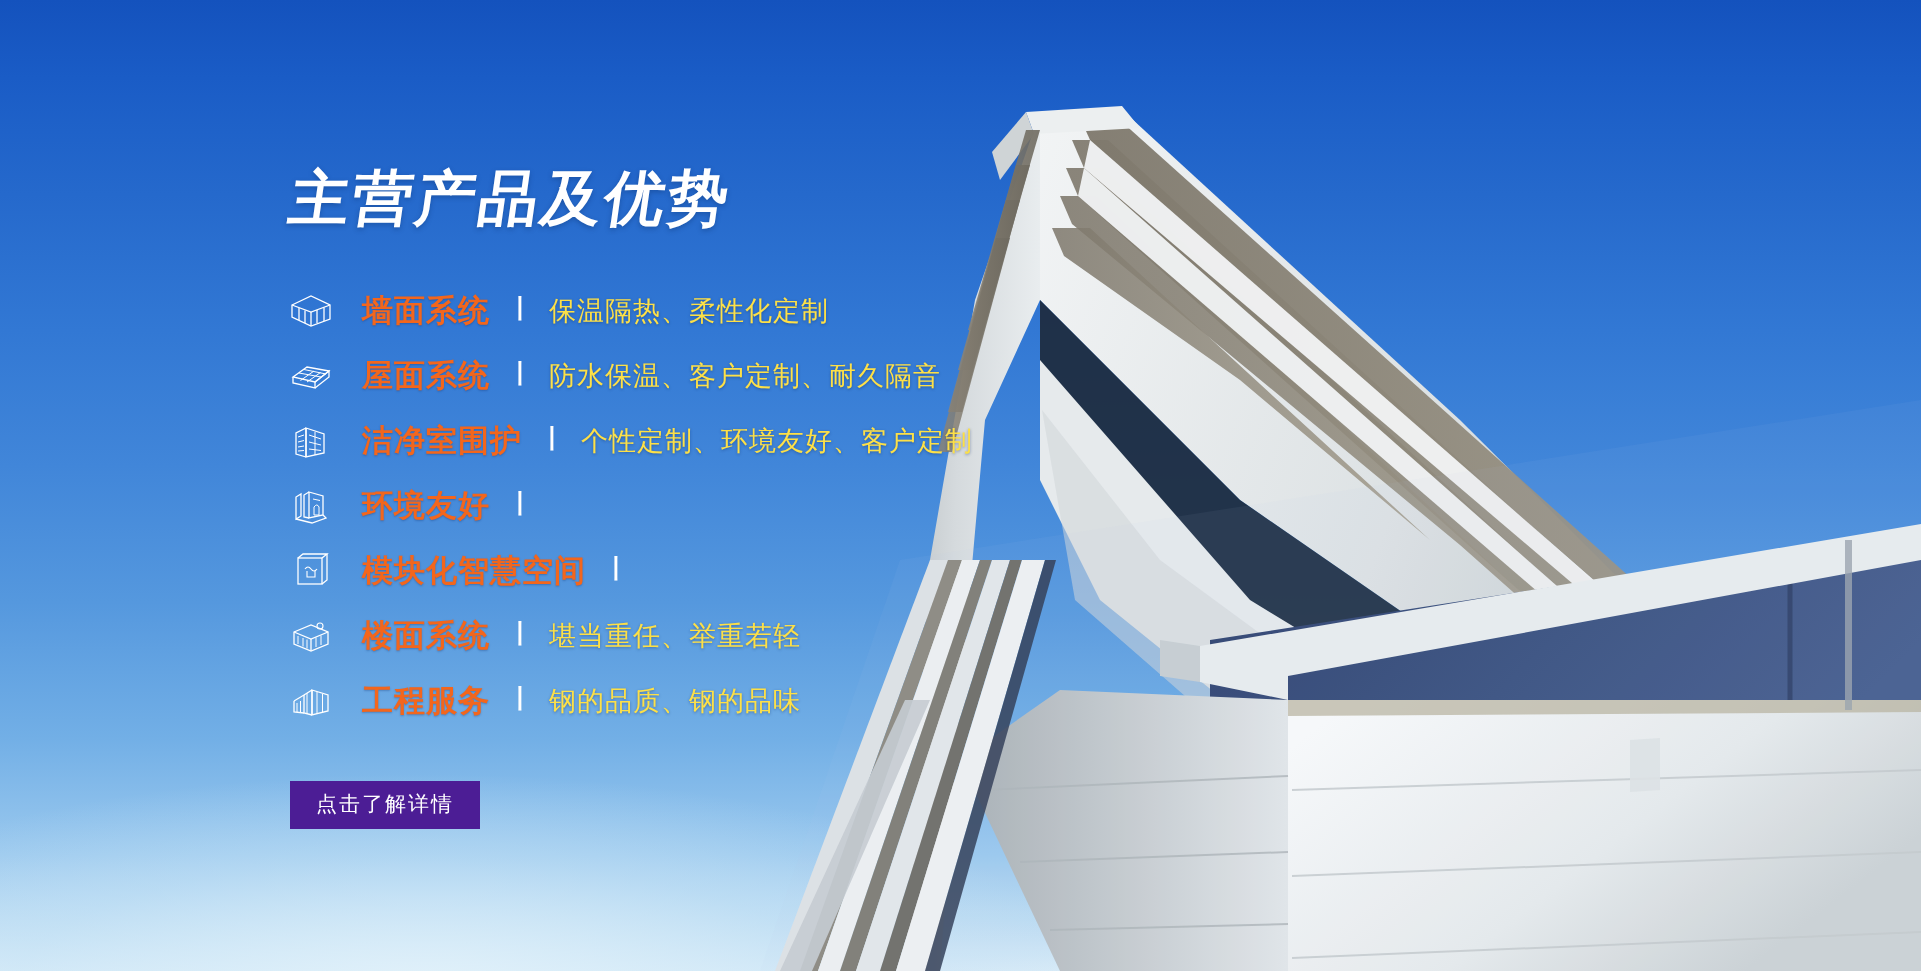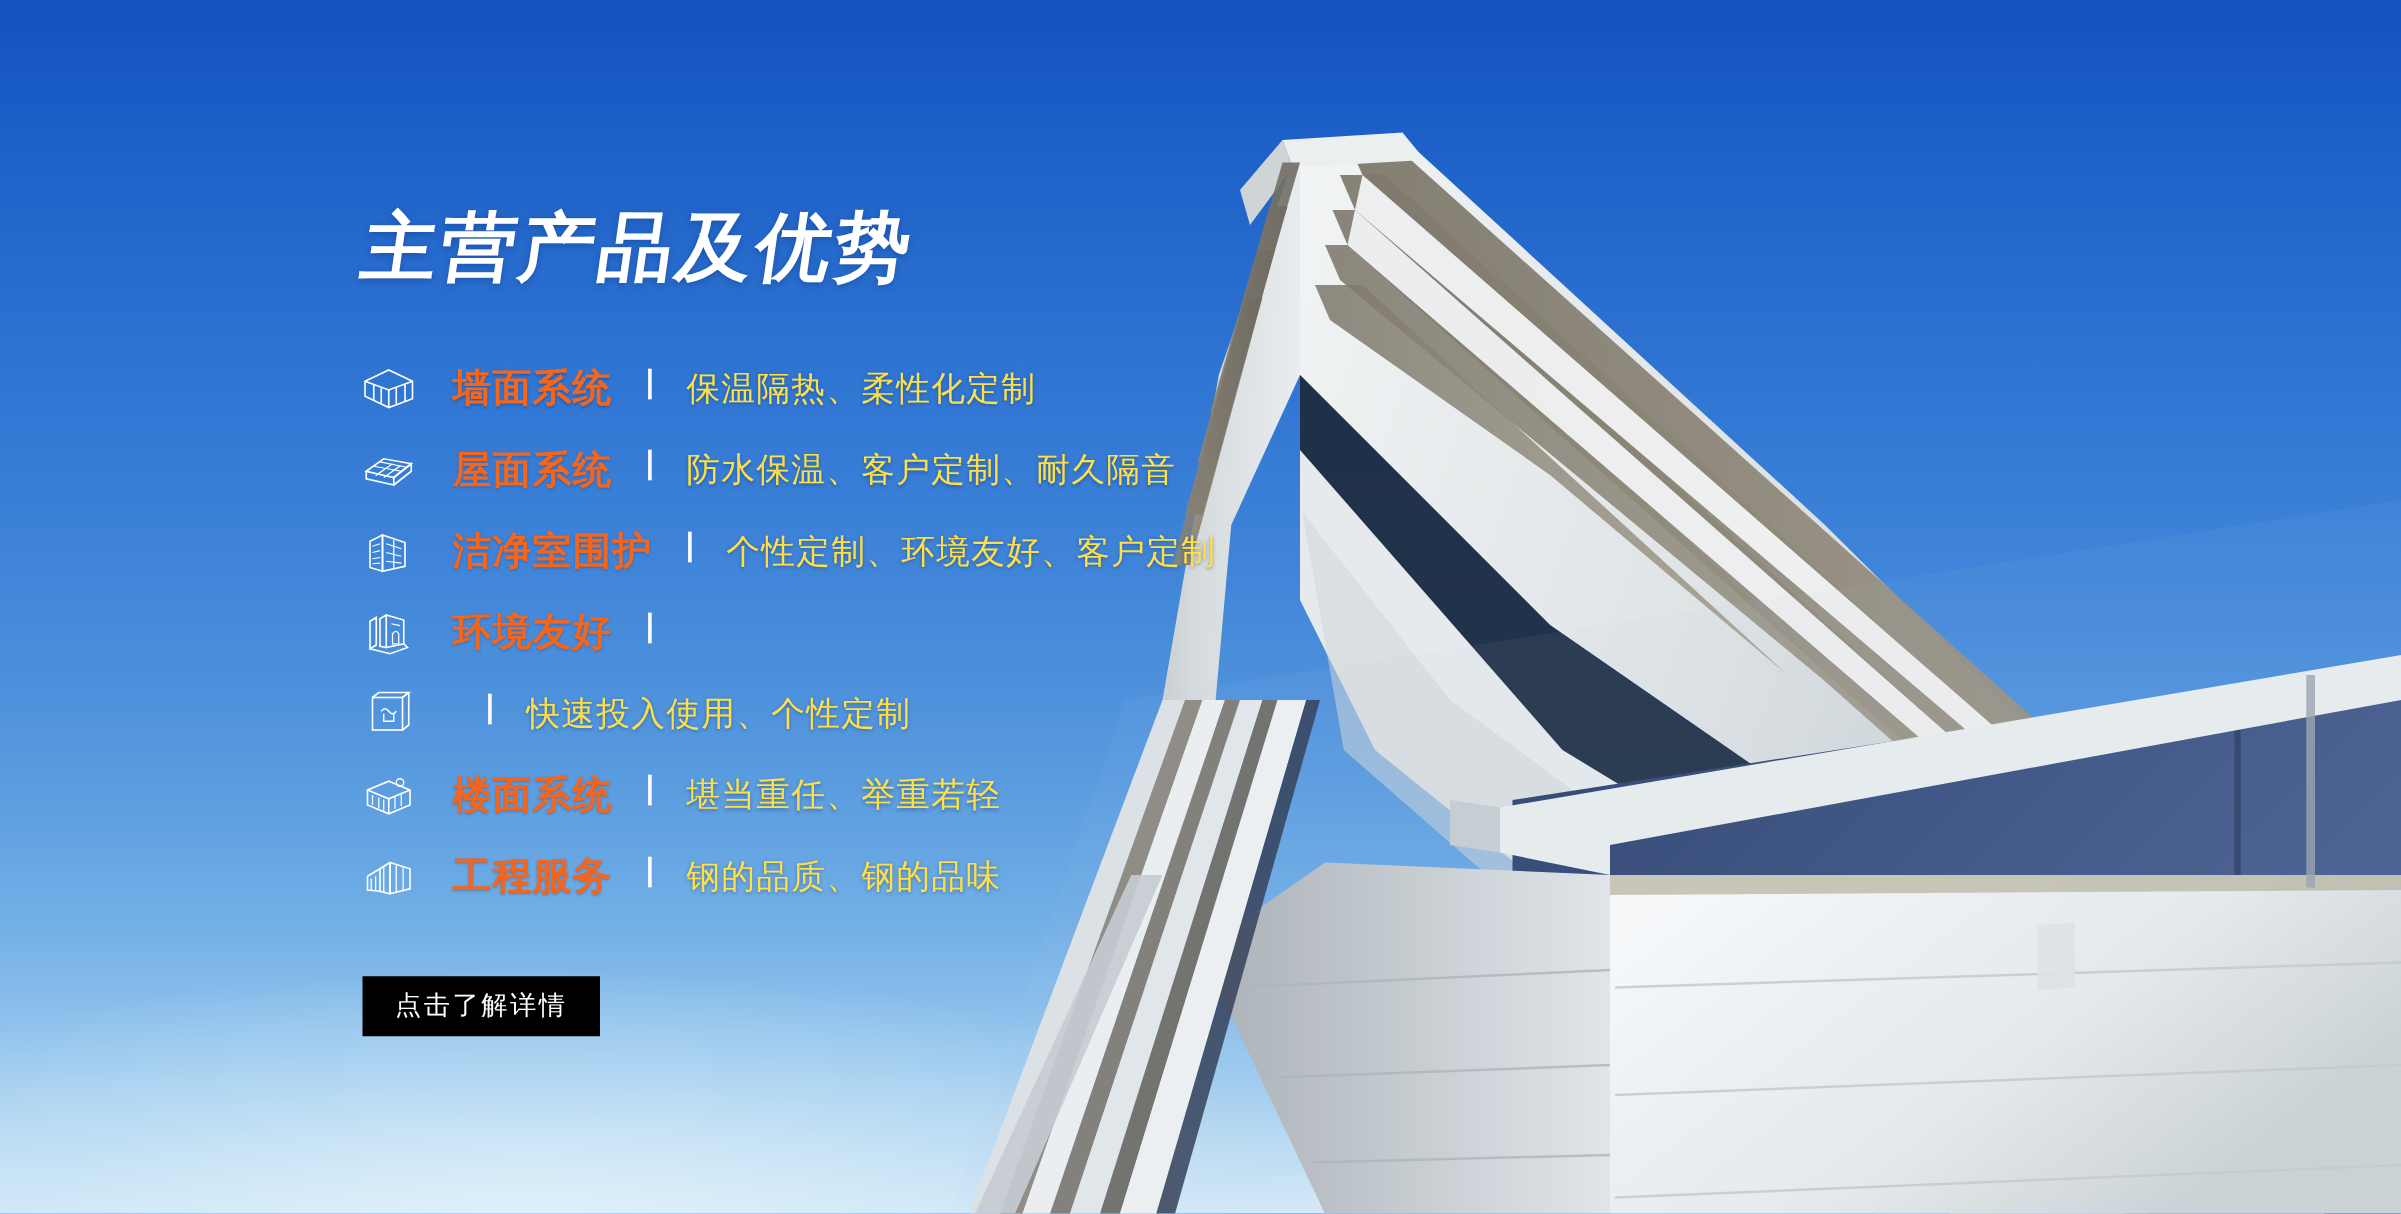--- a/index.html
+++ b/index.html
@@ -103,21 +103,21 @@
     color:#fde047;
     letter-spacing:1px;
     white-space:nowrap;
     text-shadow:0 1px 3px rgba(15,45,105,.45);
   }
 
   .cta {
     display:inline-block;
     margin-top:48px;
     margin-left:0;
-    background:#000000;
+    background:#4c1d95;
     color:#ffffff;
     font-family:"DejaVu Sans","Liberation Sans",sans-serif;
     font-size:21px;
     letter-spacing:2px;
     padding:13px 26px 14px 26px;
     border:none;
     cursor:pointer;
     line-height:1;
   }
 </style>
@@ -328,22 +328,22 @@
       <div class="row">
         <span class="icon-cell">
           <svg width="42" height="38" viewBox="0 0 42 38" fill="none" stroke="#ffffff" stroke-width="1.3">
             <rect x="8" y="6" width="24" height="26"></rect>
             <path d="M8 6 L13 2 L37 2 L32 6"></path>
             <path d="M32 32 L37 28 L37 2"></path>
             <path d="M15 17 q3 -4 6 0 q3 4 6 0" stroke-width="1.2"></path>
             <path d="M17 19 L17 25 L25 25 L25 19" stroke-width="1.1"></path>
           </svg>
         </span>
-        <span class="sep">丨</span>
-        <span class="desc">快速投入使用、个性定制</span>
+        <span class="term">模块化智慧空间</span>
+        <span class="sep">丨</span>
       </div>
 
       <div class="row">
         <span class="icon-cell">
           <svg width="42" height="38" viewBox="0 0 42 38" fill="none" stroke="#ffffff" stroke-width="1.3">
             <path d="M4 15 L21 8 L38 15 L38 27 L21 34 L4 27 Z"></path>
             <path d="M4 15 L21 22 L38 15"></path>
             <path d="M21 22 L21 34"></path>
             <path d="M8 19 L8 27" stroke-width="1"></path>
             <path d="M13 21 L13 29.5" stroke-width="1"></path>

